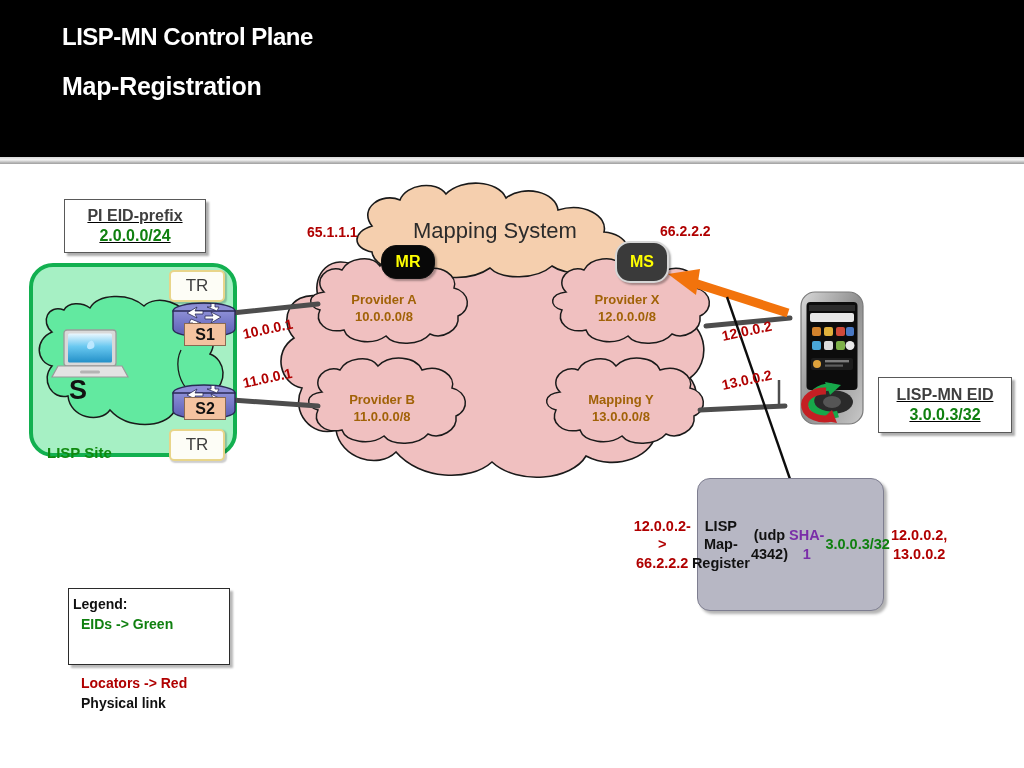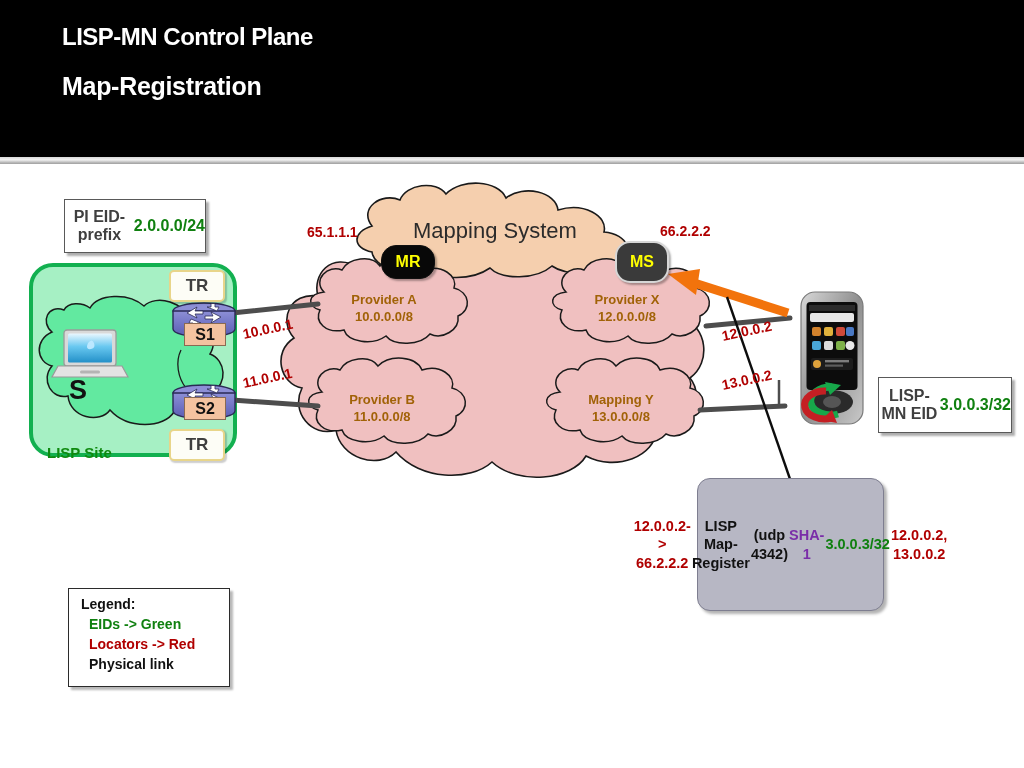--- a/index.html
+++ b/index.html
@@ -15,30 +15,30 @@
       font-weight:bold;letter-spacing:-0.3px;}
   .header-rule{position:absolute;left:0;top:157px;width:1024px;height:7px;
       background:linear-gradient(#d9d9d9,#f3f3f3 40%,#bdbdbd 75%,#9f9f9f);}
 
   
   #canvas{position:absolute;left:0;top:0;width:1024px;height:768px;}
 
   
   .labelbox{position:absolute;background:#ffffff;border:1.5px solid #595959;
       box-shadow:2.5px 2.5px 2px rgba(0,0,0,.32);text-align:center;
-      display:flex;flex-direction:row;justify-content:center;align-items:center;}
+      display:flex;flex-direction:column;justify-content:center;align-items:center;text-decoration:underline;}
   .lb-title{color:#3f3f3f;font-size:16px;font-weight:bold;line-height:1.15;}
   .lb-val{color:#108010;font-size:16px;font-weight:bold;line-height:1.2;}
 
   #pi-box{left:64px;top:199px;width:140px;height:52px;}
   #mn-box{left:878px;top:377px;width:132px;height:54px;}
 
   .tr-box{position:absolute;width:52px;height:28px;background:#fdfdf6;
       border:2px solid #e8d58a;border-radius:5px;display:flex;align-items:center;
-      justify-content:center;color:#3f3f3f;font-size:17px;font-weight:bold;
+      justify-content:center;color:#3f3f3f;font-size:17px;font-weight:normal;
       box-shadow:1.5px 1.5px 1.5px rgba(0,0,0,.20);}
   #tr-top{left:169px;top:270px;}
   #tr-bot{left:169px;top:429px;}
 
   .nodebox{position:absolute;display:flex;align-items:center;justify-content:center;
       color:#ffff00;font-size:16px;font-weight:bold;border-radius:15px;}
   #mr-box{left:381px;top:245px;width:52px;height:32px;background:#080808;
       border:1px solid #101010;box-shadow:2px 2px 2px rgba(0,0,0,.3);}
   #ms-box{left:615px;top:241px;width:50px;height:38px;background:#3a3a3a;
       border:2px solid #d6d6d6;box-shadow:2px 2px 2px rgba(0,0,0,.3);}
@@ -57,27 +57,27 @@
       background:#b7b7c4;border:1.5px solid #7e7e90;border-radius:13px;
       box-shadow:3px 3px 3px rgba(0,0,0,.3);
       display:flex;flex-direction:row;align-items:center;justify-content:center;gap:1px;}
   .co-line{font-size:14.5px;font-weight:bold;line-height:1.25;text-align:center;}
   .co-red{color:#b00000;}
   .co-black{color:#111111;}
   .co-purple{color:#7a2ea8;}
   .co-green{color:#108010;}
 
   
-  #legend{position:absolute;left:68px;top:588px;width:162px;height:99px;
+  #legend{position:absolute;left:68px;top:588px;width:162px;height:77px;
       background:#ffffff;border:1.5px solid #2b2b2b;box-shadow:3px 3px 2px rgba(0,0,0,.28);
-      padding:6px 0 0 12px;box-sizing:border-box;}
+      padding:6px 0 0 4px;box-sizing:border-box;}
   .lg-row{font-size:14px;font-weight:bold;line-height:1.42;}
   .lg-head{color:#111111;}
   .lg-green{color:#108010;padding-left:8px;}
-  .lg-red{color:#b00000;padding-left:8px;}
+  .lg-red{color:#b00000;padding-left:8px;margin-top:39px;}
   .lg-black{color:#111111;padding-left:8px;}
 
   
   .cloudtxt{position:absolute;text-align:center;color:#a16207;font-weight:bold;
       font-size:13px;line-height:1.32;white-space:nowrap;}
   #ms-title{position:absolute;left:413px;top:218px;width:180px;text-align:left;
       color:#2b2b2b;font-size:22px;font-weight:normal;}
   #site-label{position:absolute;left:47px;top:444px;color:#0f8a0f;font-size:15px;
       font-weight:bold;}
   #s-label{position:absolute;left:69px;top:375px;color:#111111;font-size:27px;

